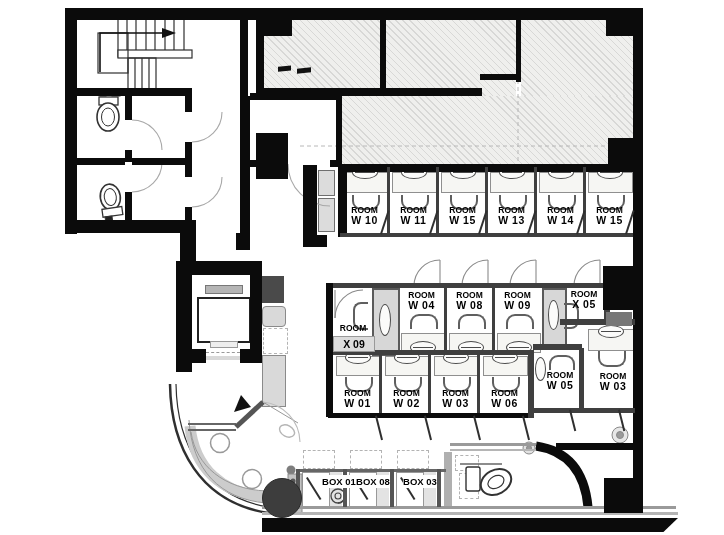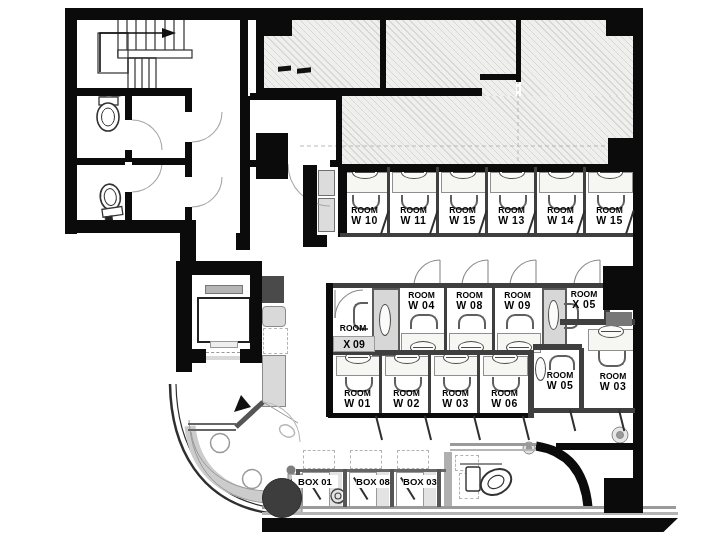--- a/index.html
+++ b/index.html
@@ -428,21 +428,21 @@
     <div class="dashbox" style="left:397px;top:450px;width:30px;height:17px"></div>
     <div class="gwall" style="left:296px;top:469px;width:150px;height:3px;background:#666"></div>
     <div class="gwall" style="left:296px;top:469px;width:4px;height:38px;background:#555"></div>
     <div class="gwall" style="left:343px;top:469px;width:4px;height:38px;background:#555"></div>
     <div class="gwall" style="left:390px;top:469px;width:4px;height:38px;background:#555"></div>
     <div class="gwall" style="left:437px;top:469px;width:4px;height:38px;background:#555"></div>
 
     <div class="abs" style="left:302px;top:472px;width:26px;height:34px;background:#fff;border:1px solid #999;z-index:30"></div>
     <div class="abs" style="left:328px;top:472px;width:14px;height:34px;background:#e3e3e3;z-index:25"></div>
     <div class="leaf" style="left:306px;top:478px;height:26px;transform:rotate(-32deg);transform-origin:top left"></div>
-    <div class="blabel" style="left:292px;top:475px;width:46px"><span>BOX 01</span></div>
+    <div class="blabel" style="left:316px;top:475px;width:46px"><span>BOX 01</span></div>
 
     <div class="abs" style="left:349px;top:472px;width:26px;height:34px;background:#fff;border:1px solid #999;z-index:30"></div>
     <div class="abs" style="left:375px;top:472px;width:14px;height:34px;background:#e3e3e3;z-index:25"></div>
     <div class="leaf" style="left:353px;top:478px;height:26px;transform:rotate(-32deg);transform-origin:top left"></div>
     <div class="blabel" style="left:356px;top:475px;width:34px"><span>BOX 08</span></div>
 
     <div class="abs" style="left:396px;top:472px;width:26px;height:34px;background:#fff;border:1px solid #999;z-index:30"></div>
     <div class="abs" style="left:422px;top:472px;width:14px;height:34px;background:#e3e3e3;z-index:25"></div>
     <div class="leaf" style="left:400px;top:478px;height:26px;transform:rotate(-32deg);transform-origin:top left"></div>
     <div class="blabel" style="left:403px;top:475px;width:34px"><span>BOX 03</span></div>

